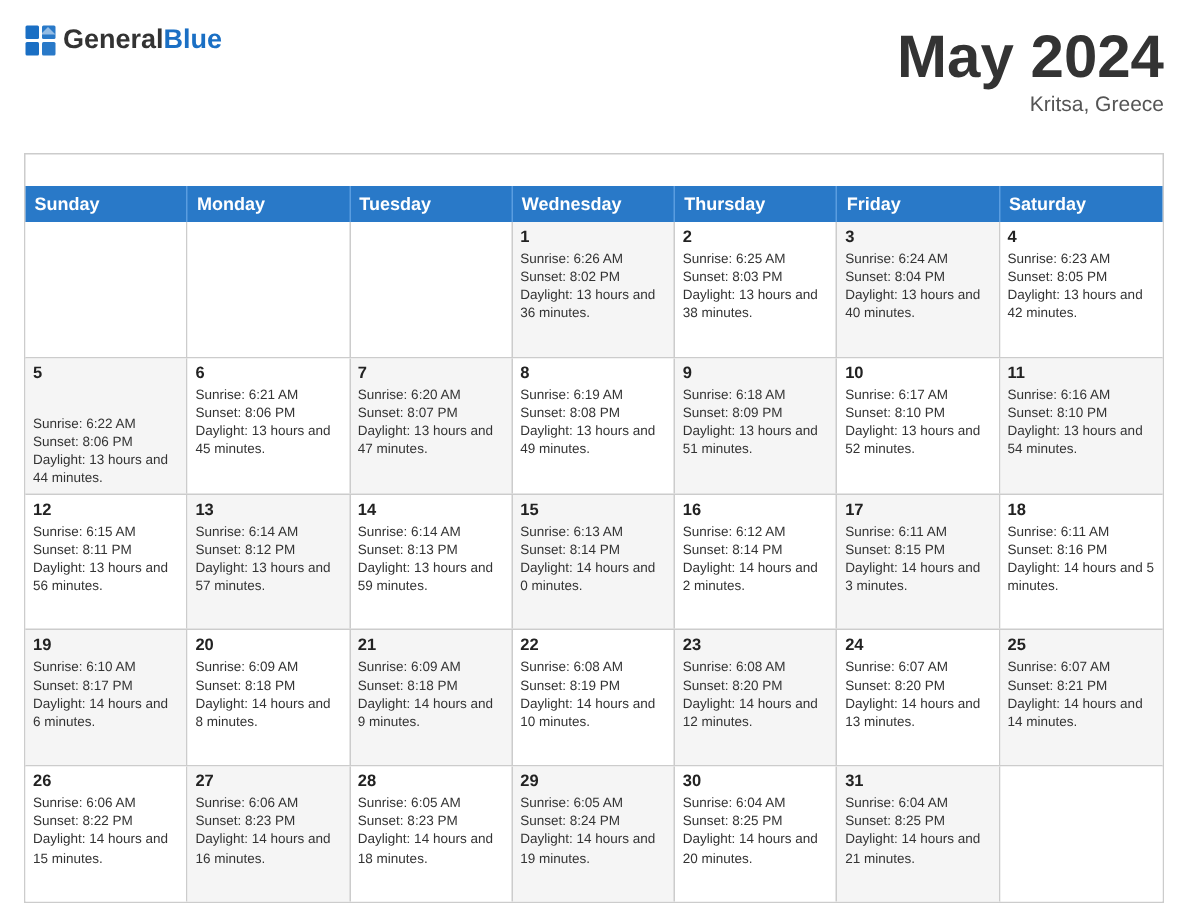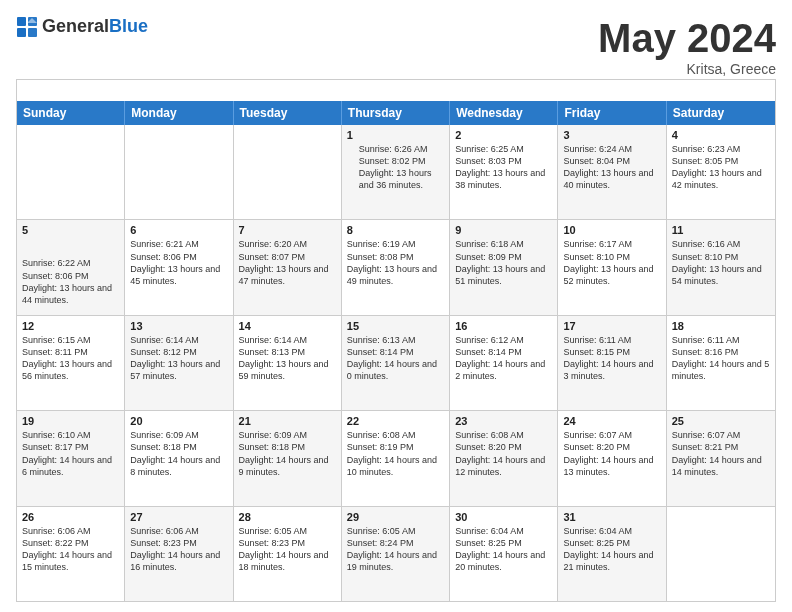--- a/index.html
+++ b/index.html
@@ -14,21 +14,21 @@
       width: 792px;
       height: 612px;
       padding: 16px 16px 10px 16px;
       display: flex;
       flex-direction: column;
     }
     .header {
       display: flex;
       justify-content: space-between;
       align-items: flex-start;
-      margin-bottom: 2px;
+      margin-bottom: 25px;
     }
     .logo {
       display: flex;
       align-items: center;
       gap: 4px;
     }
     .logo-text-general {
       font-size: 18px;
       font-weight: bold;
       color: #333;
@@ -136,33 +136,33 @@
       <div class="main-title">May 2024</div>
       <div class="sub-title">Kritsa, Greece</div>
     </div>
   </div>
 
   <div class="calendar">
     <div class="cal-header-row">
     <div class="cal-header-cell">Sunday</div>
         <div class="cal-header-cell">Monday</div>
         <div class="cal-header-cell">Tuesday</div>
+        <div class="cal-header-cell">Wednesday</div>
         <div class="cal-header-cell">Thursday</div>
-        <div class="cal-header-cell">Wednesday</div>
         <div class="cal-header-cell">Friday</div>
         <div class="cal-header-cell">Saturday</div>
       </div>
     <div class="cal-body">
     <div class="cal-row">
           <div class="cal-cell empty"></div>
           <div class="cal-cell empty"></div>
           <div class="cal-cell empty"></div>
           <div class="cal-cell alt">
             <div class="day-number">1</div>
-            <div class="day-info" style="white-space: pre-line; margin-left: 12px;">Sunrise: 6:26 AM
+            <div class="day-info" style="white-space: pre-line;">Sunrise: 6:26 AM
 Sunset: 8:02 PM
 Daylight: 13 hours and 36 minutes.</div>
           </div>
           <div class="cal-cell">
             <div class="day-number">2</div>
             <div class="day-info" style="white-space: pre-line;">Sunrise: 6:25 AM
 Sunset: 8:03 PM
 Daylight: 13 hours and 38 minutes.</div>
           </div>
           <div class="cal-cell alt">

